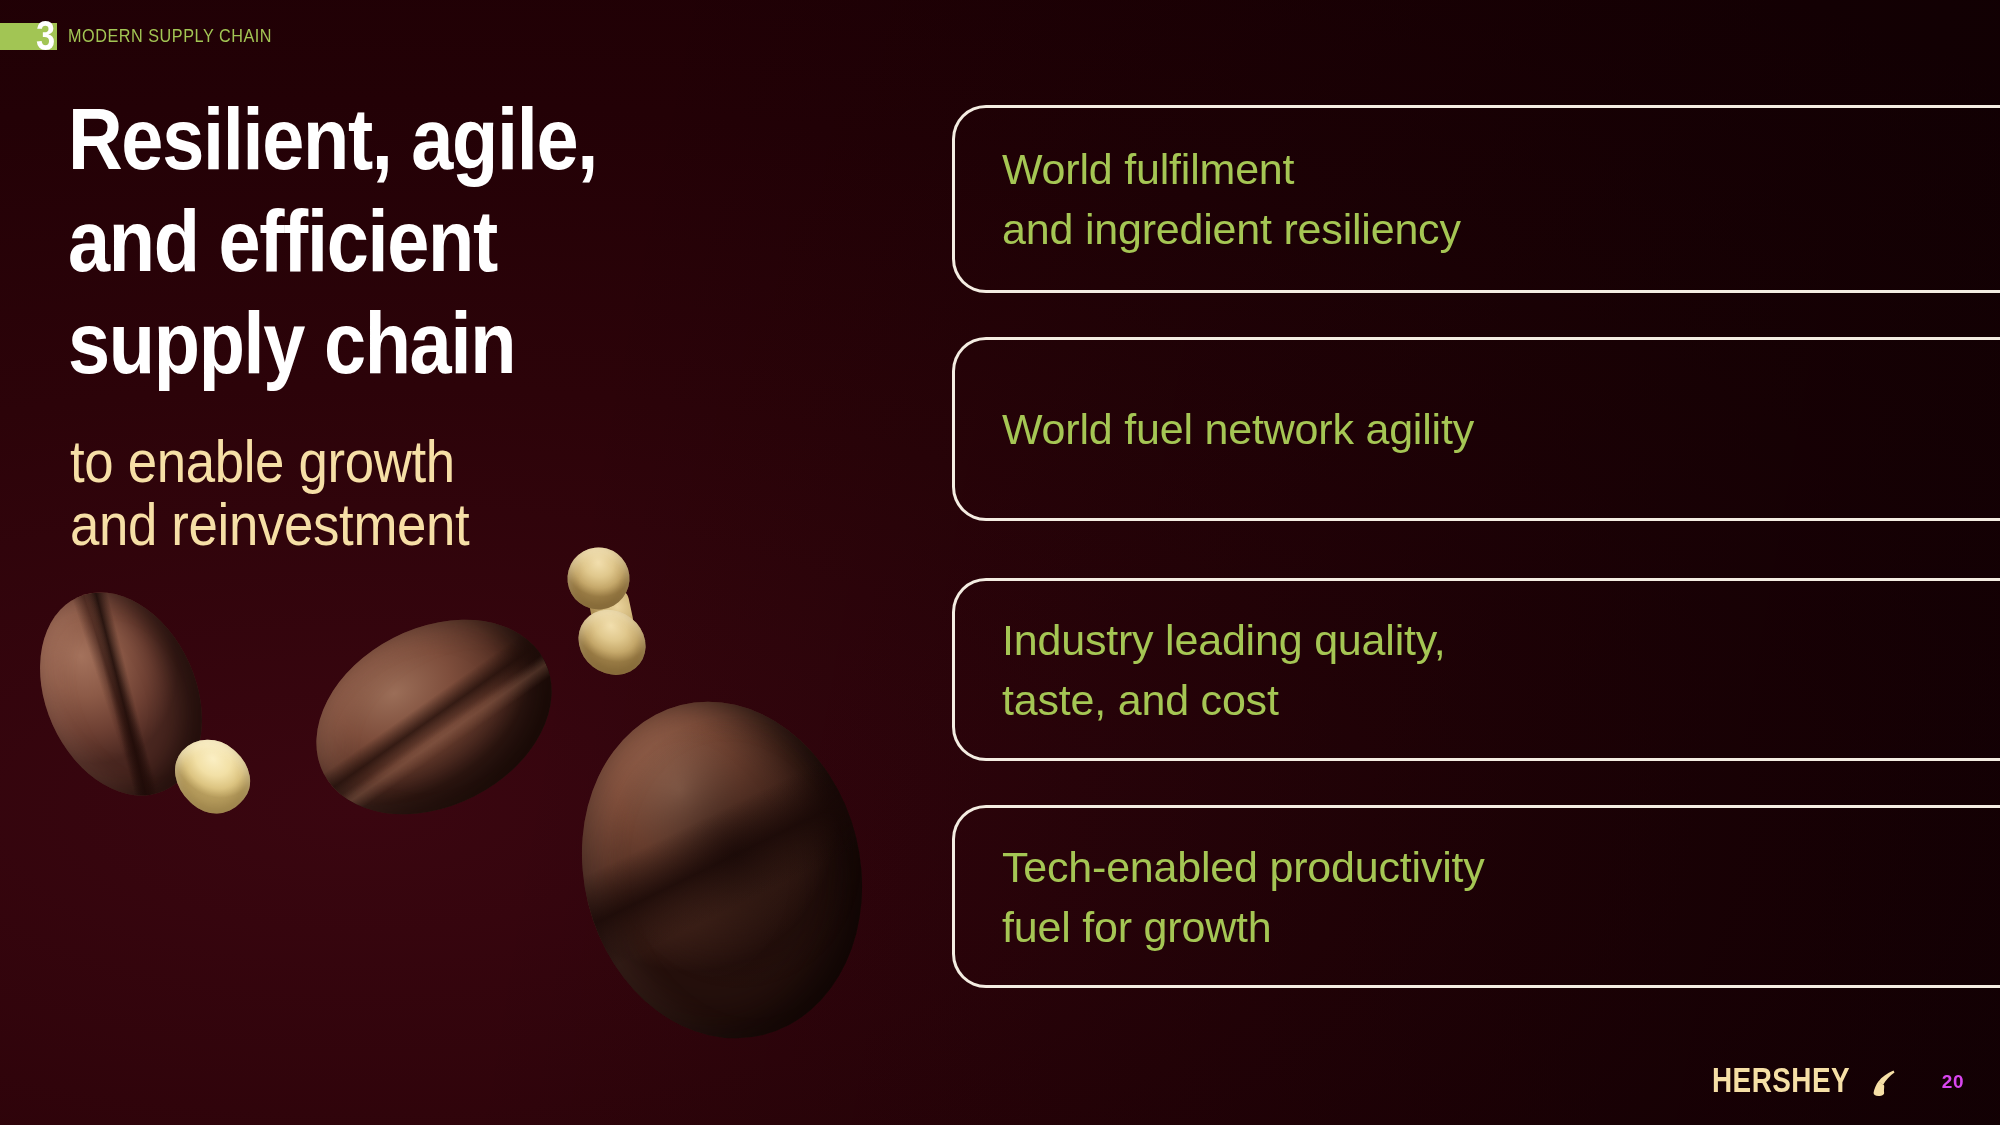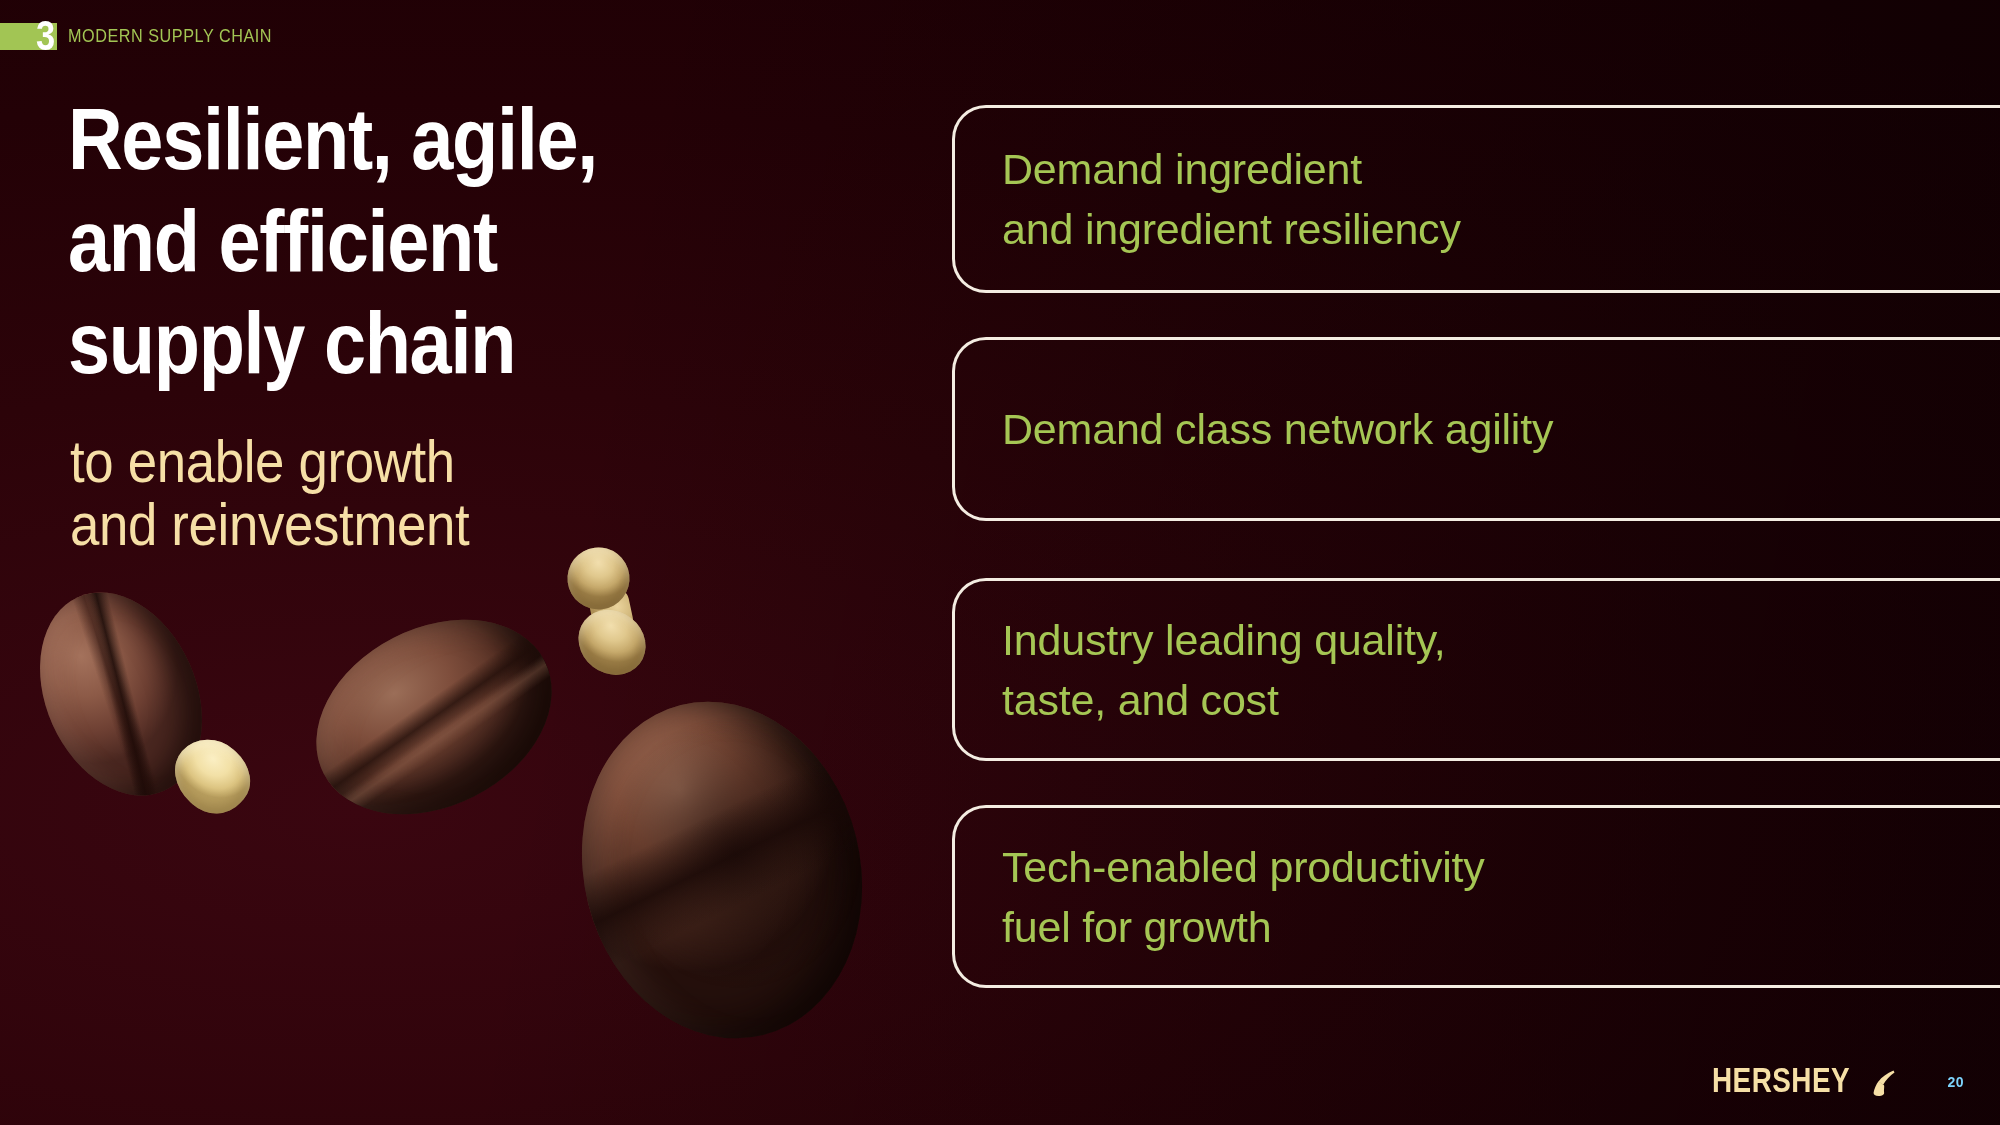--- a/index.html
+++ b/index.html
@@ -253,23 +253,23 @@
   .logo-kiss {
     position:relative;
     width:28px; height:30px;
     margin-left:-2px;
   }
   .logo-kiss svg { display:block; }
   .page-num {
     position:absolute;
     right:36px; bottom:33px;
     font-weight:700;
-    font-size:14px;
+    font-size:19px;
     line-height:20px;
-    color:#7dd3fc;
+    color:#d946ef;
     letter-spacing:0.5px;
   }
 </style>
 </head>
 <body>
 
 <div id="slide">
 
   <div class="bg-base"></div>
   <div class="bg-dark-right"></div>
@@ -296,26 +296,26 @@
 
   <div class="headline">Resilient, agile,
 and efficient
 supply chain</div>
   <div class="subhead">to enable growth
 and reinvestment</div>
 
   <div class="cards">
 
     <div class="card" id="card-0">
-      <div class="card-text">Demand ingredient
+      <div class="card-text">World fulfilment
 and ingredient resiliency</div>
     </div>
 
     <div class="card" id="card-1">
-      <div class="card-text">Demand class network agility</div>
+      <div class="card-text">World fuel network agility</div>
     </div>
 
     <div class="card" id="card-2">
       <div class="card-text">Industry leading quality,
 taste, and cost</div>
     </div>
 
     <div class="card" id="card-3">
       <div class="card-text">Tech-enabled productivity
 fuel for growth</div>

